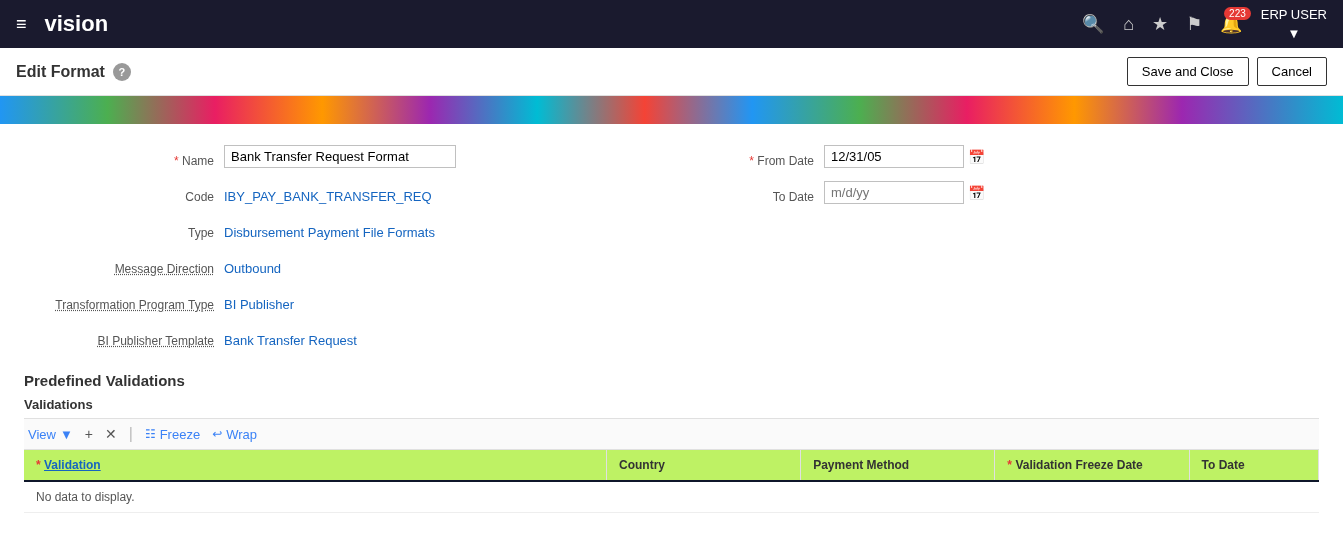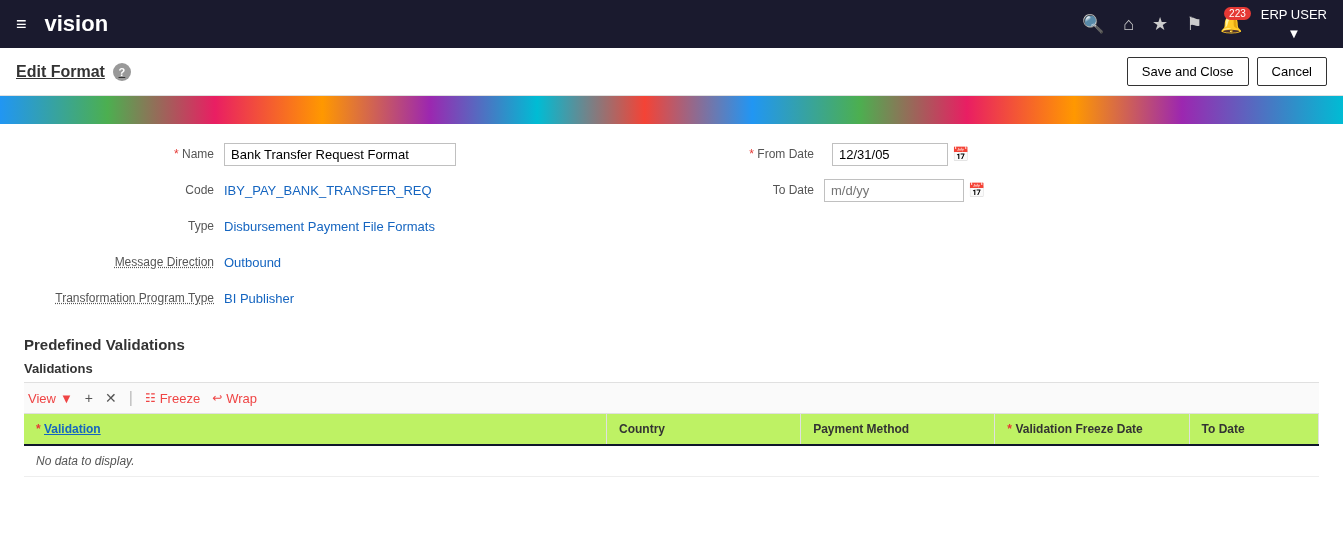--- a/index.html
+++ b/index.html
@@ -64,21 +64,20 @@
       border-bottom: 1px solid #e0e0e0;
       justify-content: space-between;
     }
     .toolbar-left {
       display: flex;
       align-items: center;
       gap: 8px;
       font-size: 16px;
       font-weight: 600;
       color: #333;
-      text-decoration: underline;
     }
     .toolbar-left .help-icon {
       width: 18px;
       height: 18px;
       border-radius: 50%;
       background: #999;
       color: #fff;
       display: inline-flex;
       align-items: center;
       justify-content: center;
@@ -130,21 +129,21 @@
       margin-bottom: 10px;
     }
     .form-left {
       flex: 0 0 560px;
     }
     .form-right {
       flex: 1;
     }
     .form-row {
       display: flex;
-      align-items: center;
+      align-items: flex-end;
       margin-bottom: 8px;
       min-height: 28px;
     }
     .form-label {
       text-align: right;
       width: 200px;
       min-width: 200px;
       color: #555;
       font-size: 12px;
       padding-right: 10px;
@@ -201,21 +200,21 @@
       padding: 6px 4px;
       border-top: 1px solid #e0e0e0;
       border-bottom: 1px solid #e0e0e0;
       background: #fafafa;
     }
     .table-toolbar-item {
       display: flex;
       align-items: center;
       gap: 4px;
       font-size: 13px;
-      color: #ef4444;
+      color: #3b82f6;
       cursor: pointer;
     }
     .icon-btn {
       font-size: 14px;
       color: #555;
       cursor: pointer;
     }
 
     
     .data-table {
@@ -243,21 +242,20 @@
       color: #1565c0;
       text-decoration: underline;
     }
     .data-table td {
       padding: 8px 12px;
       border-bottom: 1px solid #eee;
       color: #555;
       font-size: 12px;
     }
     .no-data {
-      font-style: italic;
       color: #888;
       padding: 8px 12px;
       font-size: 12px;
     }
 
     .hamburger { font-size: 18px; margin-right: 10px; }
   </style>
 </head>
 <body>
 
@@ -318,29 +316,33 @@
       <div class="form-row">
         <div class="form-label underline">Message Direction</div>
         <span class="form-value">Outbound</span>
       </div>
 
       <div class="form-row">
         <div class="form-label underline">Transformation Program Type</div>
         <span class="form-value">BI Publisher</span>
       </div>
 
+      <div class="form-row">
+        <div class="form-label underline">BI Publisher Template</div>
+        <span class="form-value">Bank Transfer Request</span>
+      </div>
 
     </div>
 
     <div class="form-right">
 
       <div class="form-row">
         <div class="form-label required">From Date</div>
         <div class="form-input-with-icon">
-          <input class="form-input" type="text" value="12/31/05" style="width: 116px; margin-left: 8px;">
+          <input class="form-input" type="text" value="12/31/05" style="width: 140px;">
           <span class="date-icon">📅</span>
         </div>
       </div>
 
       <div class="form-row">
         <div class="form-label">To Date</div>
         <div class="form-input-with-icon">
           <input class="form-input" type="text" placeholder="m/d/yy" style="width: 140px; color: rgb(170, 170, 170);">
           <span class="date-icon">📅</span>
         </div>

